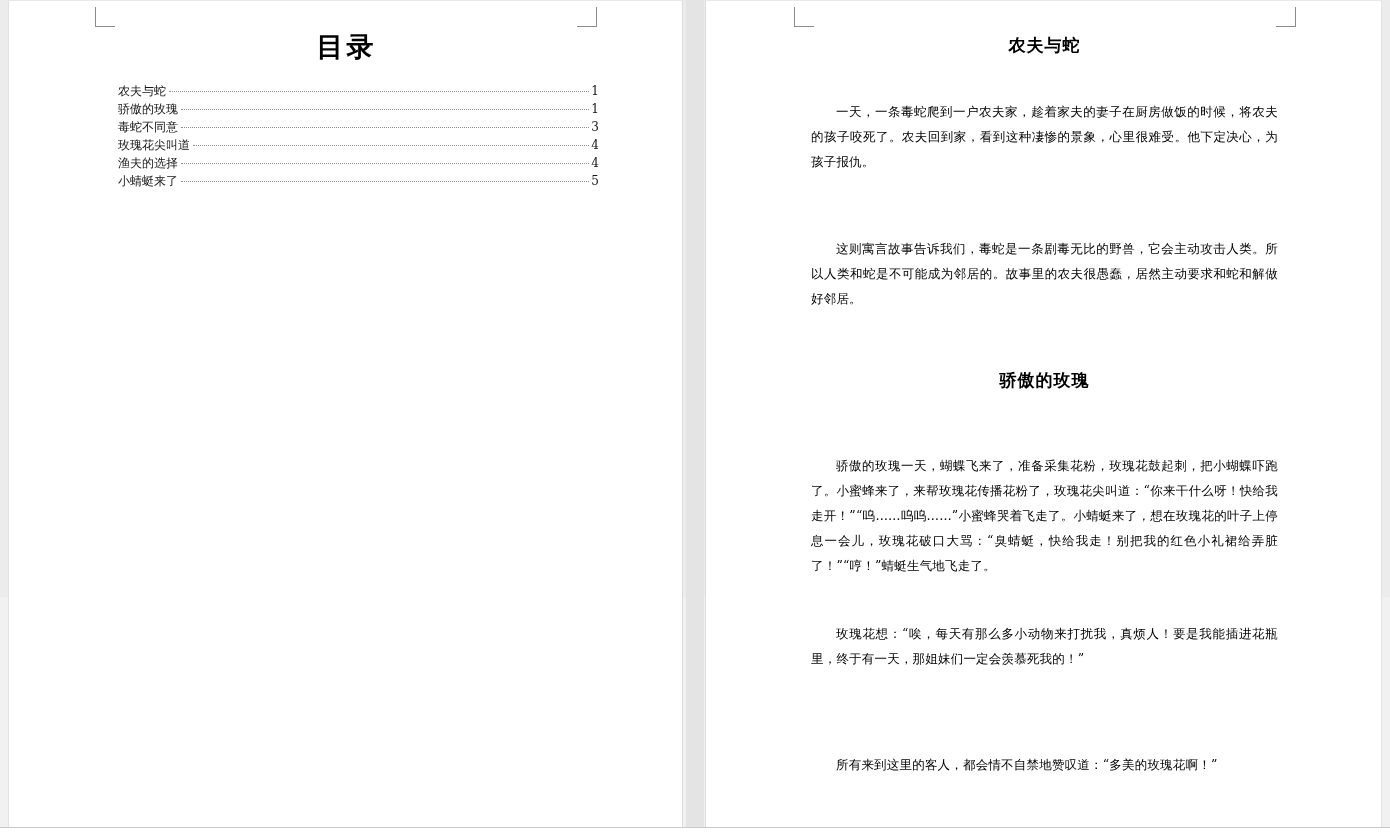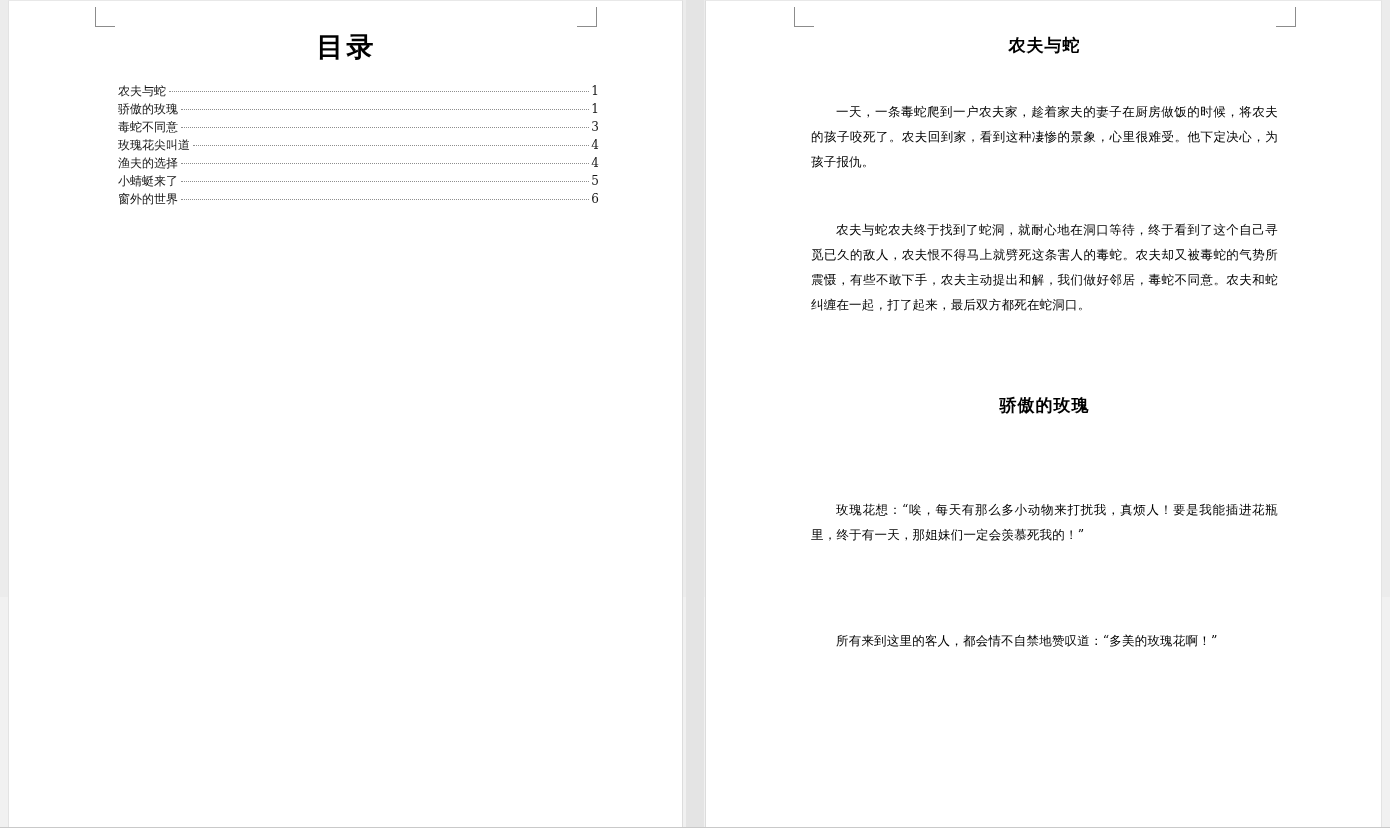--- a/index.html
+++ b/index.html
@@ -200,25 +200,20 @@
       <div class="toc-row">
         <span class="toc-label">渔夫的选择</span>
         <span class="toc-leader"></span>
         <span class="toc-page">4</span>
       </div>
       <div class="toc-row">
         <span class="toc-label">小蜻蜓来了</span>
         <span class="toc-leader"></span>
         <span class="toc-page">5</span>
       </div>
-      <div class="toc-row">
-        <span class="toc-label">窗外的世界</span>
-        <span class="toc-leader"></span>
-        <span class="toc-page">6</span>
-      </div>
     </div>
   </div>
 
   <div class="gutter"></div>
 
   <div class="page page-right">
     <div class="corner tl" style="left:88px; top:6px;">
       <i class="v"></i>
         <i class="h"></i>
     </div>
@@ -228,31 +223,32 @@
     </div>
 
     <div class="doc-body">
 
       <h1 class="doc-h1">农夫与蛇</h1>
       <div class="spacer-head"></div>
 
       <p class="doc-p">一天，一条毒蛇爬到一户农夫家，趁着家夫的妻子在厨房做饭的时候，将农夫的孩子咬死了。农夫回到家，看到这种凄惨的景象，心里很难受。他下定决心，为孩子报仇。</p>
       <div class="spacer-sm"></div>
 
-      <p class="doc-p">农夫与蛇农夫终于找到了蛇洞，就耐心地在洞口等待，终于看到了这个自己寻觅已久的敌人，农夫恨不得马上就劈死这条害人的毒蛇。农夫却又被毒蛇的气势所震慑，有些不敢下手，农夫主动提出和解，我们做好邻居，毒蛇不同意。农夫和蛇纠缠在一起，打了起来，最后双方都死在蛇洞口。</p>
-      <div class="spacer-sm"></div>
-
+      <div class="spacer-sm"></div>
+
+      <p class="doc-p">这则寓言故事告诉我们，毒蛇是一条剧毒无比的野兽，它会主动攻击人类。所以人类和蛇是不可能成为邻居的。故事里的农夫很愚蠢，居然主动要求和蛇和解做好邻居。</p>
 
       <div class="spacer-lg"></div>
 
       <h1 class="doc-h1 second">骄傲的玫瑰</h1>
       <div class="spacer-head"></div>
 
       <div class="spacer-sm"></div>
 
+      <p class="doc-p">骄傲的玫瑰一天，蝴蝶飞来了，准备采集花粉，玫瑰花鼓起刺，把小蝴蝶吓跑了。小蜜蜂来了，来帮玫瑰花传播花粉了，玫瑰花尖叫道：“你来干什么呀！快给我走开！”“呜……呜呜……”小蜜蜂哭着飞走了。小蜻蜓来了，想在玫瑰花的叶子上停息一会儿，玫瑰花破口大骂：“臭蜻蜓，快给我走！别把我的红色小礼裙给弄脏了！”“哼！”蜻蜓生气地飞走了。</p>
       <div class="spacer-sm"></div>
 
       <p class="doc-p">玫瑰花想：“唉，每天有那么多小动物来打扰我，真烦人！要是我能插进花瓶里，终于有一天，那姐妹们一定会羡慕死我的！”</p>
       <div class="spacer-sm"></div>
 
       <div class="spacer-sm"></div>
 
       <div class="spacer-sm"></div>
 
       <p class="doc-p">所有来到这里的客人，都会情不自禁地赞叹道：“多美的玫瑰花啊！”</p>

